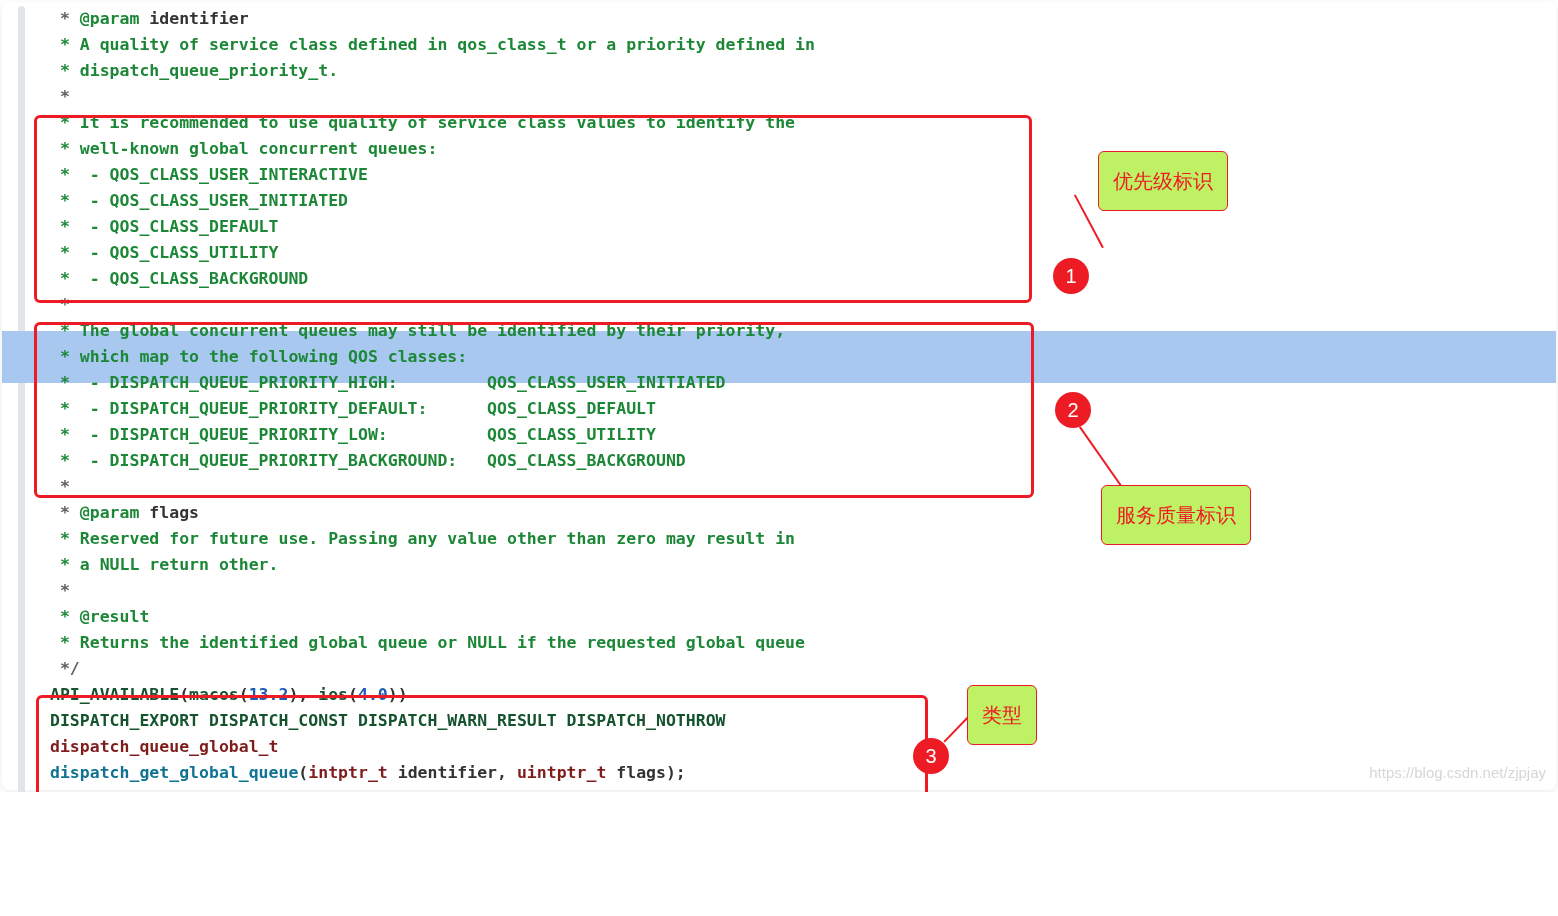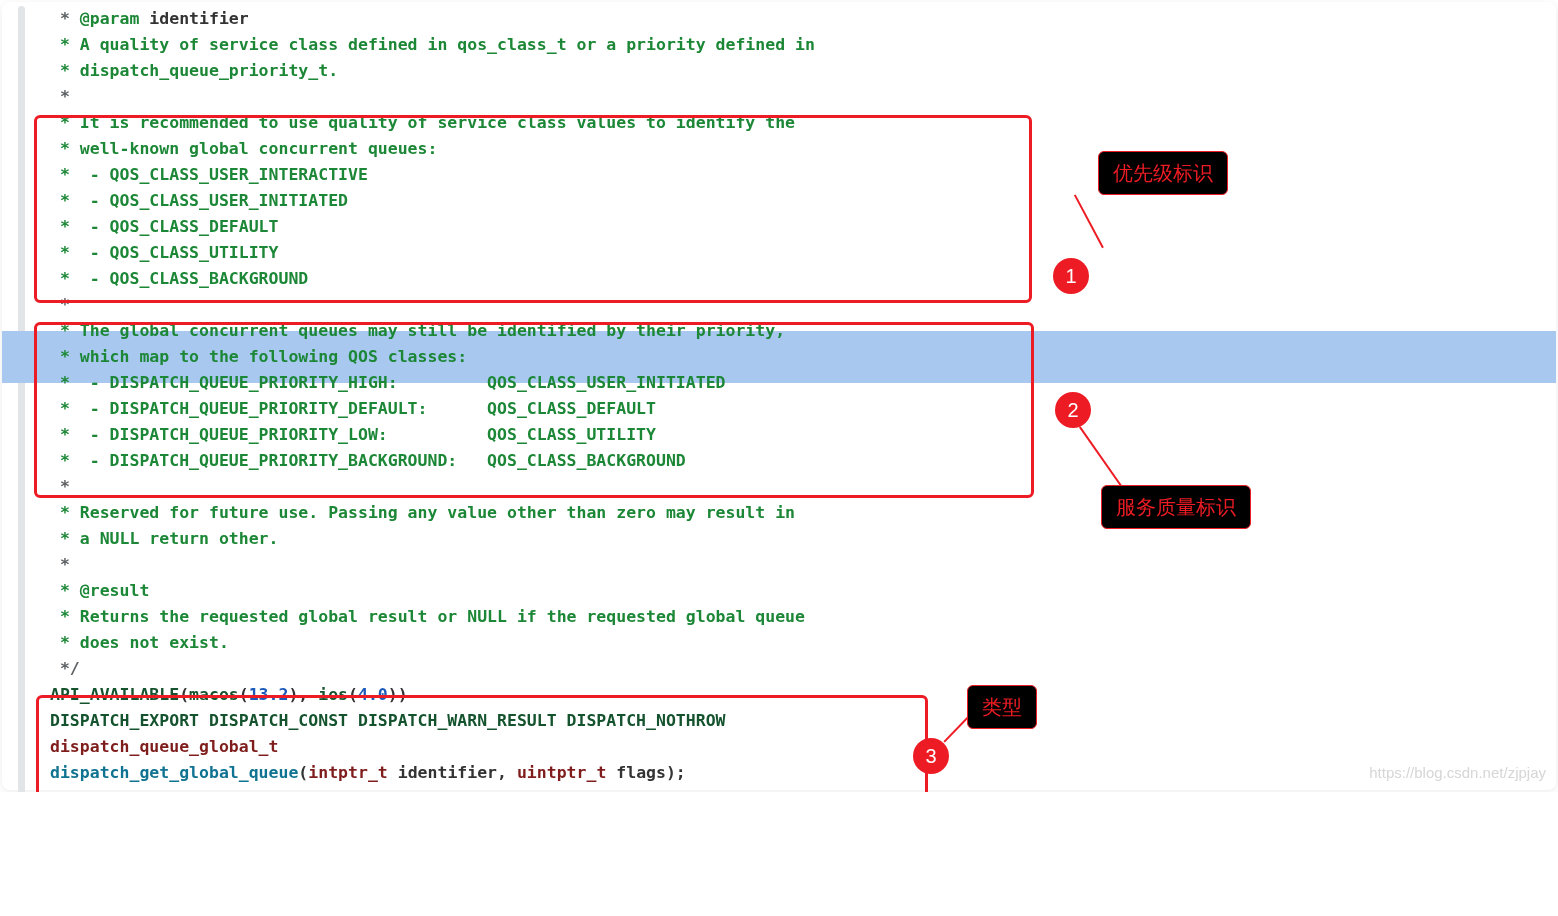--- a/index.html
+++ b/index.html
@@ -77,25 +77,25 @@
     display: flex;
     align-items: center;
     justify-content: center;
     z-index: 5;
   }
   
   .label-box {
     position: absolute;
     border: 1.5px solid #ed1c24;
     border-radius: 6px;
-    background: #000000;
+    background: #bef264;
     color: #ed1c24;
     font-family: -apple-system, "Helvetica Neue", Arial, sans-serif;
     font-size: 20px;
-    padding: 8px 14px;
+    padding: 16px 14px;
     z-index: 5;
   }
   
   .connector {
     position: absolute;
     background: #ed1c24;
     z-index: 4;
   }
   .watermark {
     position: absolute;
@@ -147,26 +147,26 @@
   <div class="line"><span class="cnt comment"> *  - QOS_CLASS_UTILITY</span></div>
   <div class="line"><span class="cnt comment"> *  - QOS_CLASS_BACKGROUND</span></div>
   <div class="line"><span class="cnt asterisk"> *</span></div>
   <div class="line"><span class="cnt comment"> * The global concurrent queues may still be identified by their priority,</span></div>
   <div class="line"><span class="cnt comment"> * which map to the following QOS classes:</span></div>
   <div class="line"><span class="cnt comment"> *  - DISPATCH_QUEUE_PRIORITY_HIGH:         QOS_CLASS_USER_INITIATED</span></div>
   <div class="line"><span class="cnt comment"> *  - DISPATCH_QUEUE_PRIORITY_DEFAULT:      QOS_CLASS_DEFAULT</span></div>
   <div class="line"><span class="cnt comment"> *  - DISPATCH_QUEUE_PRIORITY_LOW:          QOS_CLASS_UTILITY</span></div>
   <div class="line"><span class="cnt comment"> *  - DISPATCH_QUEUE_PRIORITY_BACKGROUND:   QOS_CLASS_BACKGROUND</span></div>
   <div class="line"><span class="cnt asterisk"> *</span></div>
+  <div class="line"><span class="cnt"><span class="asterisk"> *</span><span class="comment"> @param </span><span class="ident">flags</span></span></div>
   <div class="line"><span class="cnt comment"> * Reserved for future use. Passing any value other than zero may result in</span></div>
   <div class="line"><span class="cnt comment"> * a NULL return other.</span></div>
   <div class="line"><span class="cnt asterisk"> *</span></div>
   <div class="line"><span class="cnt comment"> * @result</span></div>
-  <div class="line"><span class="cnt comment"> * Returns the requested global result or NULL if the requested global queue</span></div>
-  <div class="line"><span class="cnt comment"> * does not exist.</span></div>
+  <div class="line"><span class="cnt comment"> * Returns the identified global queue or NULL if the requested global queue</span></div>
   <div class="line"><span class="cnt asterisk"> */</span></div>
 
   <div class="line"><span class="cnt"><span class="keyword">API_AVAILABLE</span><span class="ident">(</span><span class="keyword">macos</span><span class="ident">(</span><span class="num">13.2</span><span class="ident">), </span><span class="keyword">ios</span><span class="ident">(</span><span class="num">4.0</span><span class="ident">))</span></span></div>
 
   <div class="line"><span class="cnt keyword">DISPATCH_EXPORT DISPATCH_CONST DISPATCH_WARN_RESULT DISPATCH_NOTHROW</span></div>
   <div class="line"><span class="cnt typekw">dispatch_queue_global_t</span></div>
   <div class="line"><span class="cnt"><span class="func">dispatch_get_global_queue</span><span class="ident">(</span><span class="typekw">intptr_t</span><span class="ident"> identifier, </span><span class="typekw">uintptr_t</span><span class="ident"> flags);</span></span></div>
 
   <div class="watermark">https://blog.csdn.net/zjpjay</div>
 </div>

